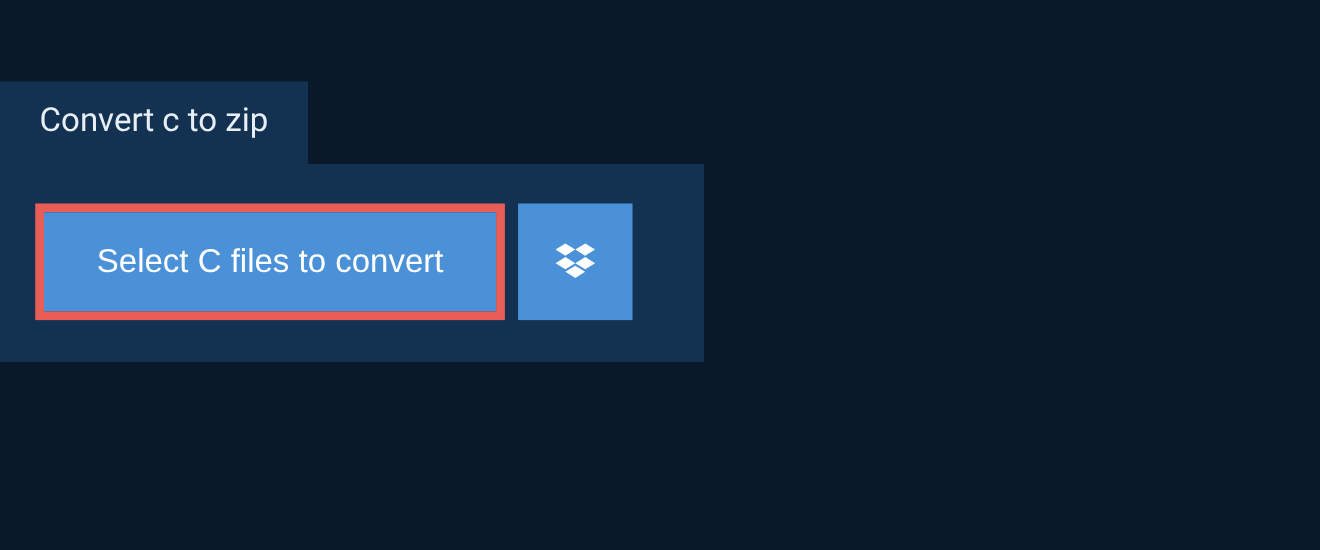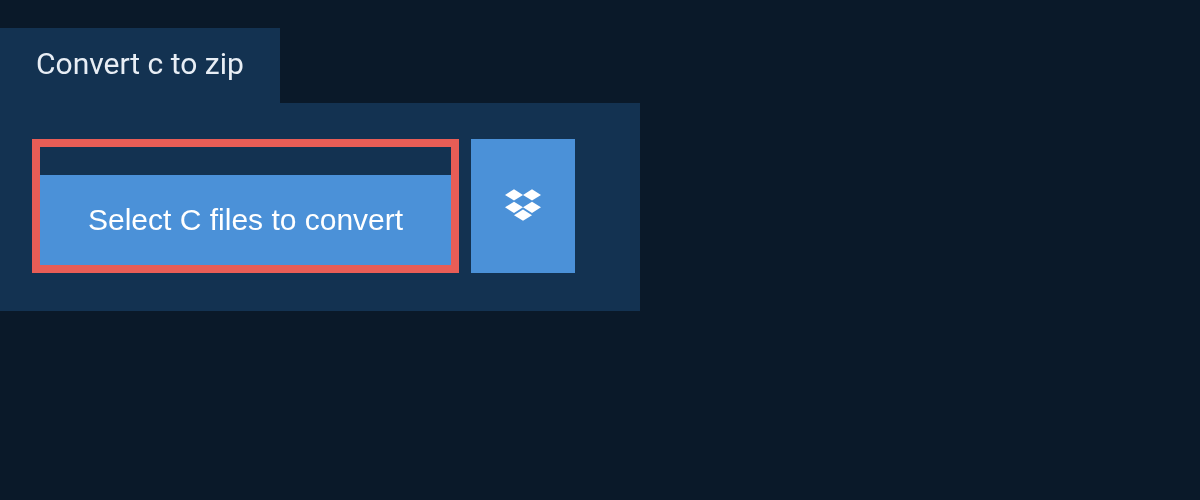--- a/index.html
+++ b/index.html
@@ -9,21 +9,21 @@
     }
     body {
       width: 1200px;
       height: 500px;
       background: #0a1929;
       font-family: -apple-system, BlinkMacSystemFont, "Segoe UI", Roboto, Helvetica, Arial, sans-serif;
       overflow: hidden;
     }
     .tab-bar {
       display: flex;
-      padding-top: 28px;
+      padding-top: 74px;
     }
     .tab {
       background: #133251;
       color: #e8eef5;
       font-size: 30px;
       font-weight: 400;
       padding: 18px 36px 22px 36px;
       display: inline-block;
     }
     .panel {
@@ -41,21 +41,20 @@
     .select-button {
       background: #4b91d8;
       color: #ffffff;
       font-size: 30px;
       font-weight: 400;
       padding: 28px 48px;
       border: none;
       cursor: pointer;
       display: block;
       white-space: nowrap;
-      margin-top: 28px;
     }
     .dropbox-button {
       background: #4b91d8;
       border: none;
       cursor: pointer;
       width: 104px;
       display: flex;
       align-items: center;
       justify-content: center;
     }

